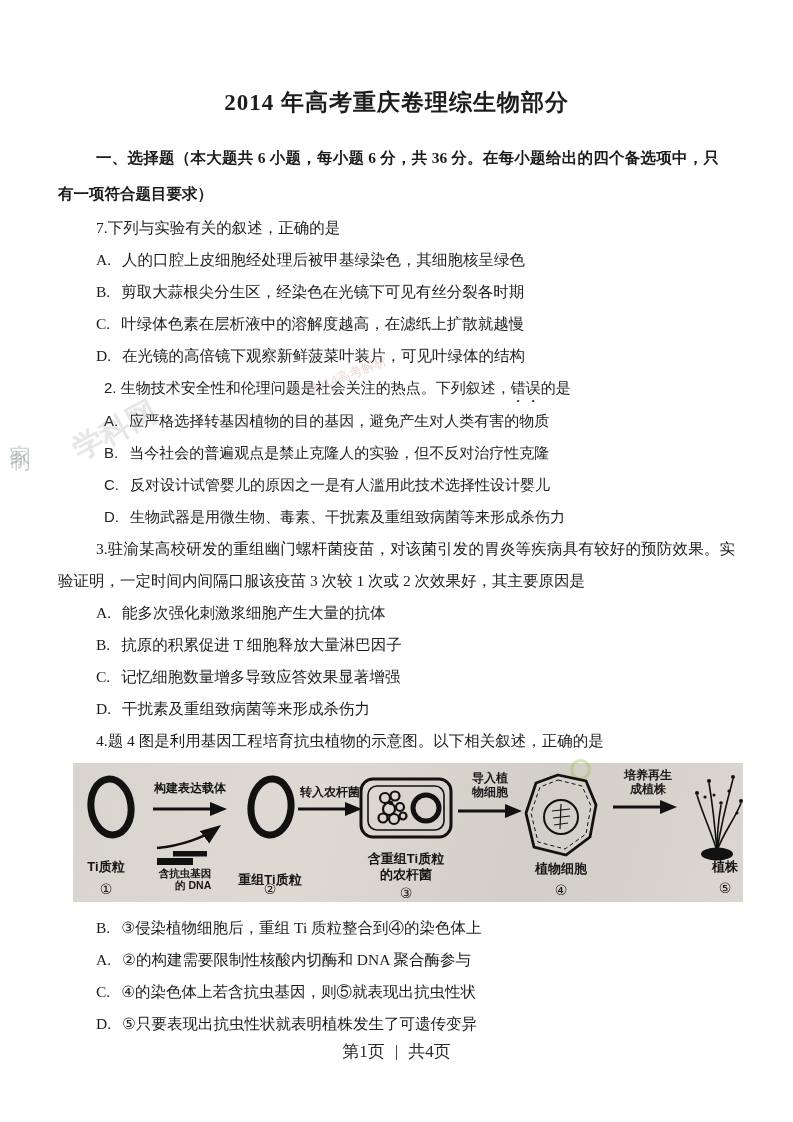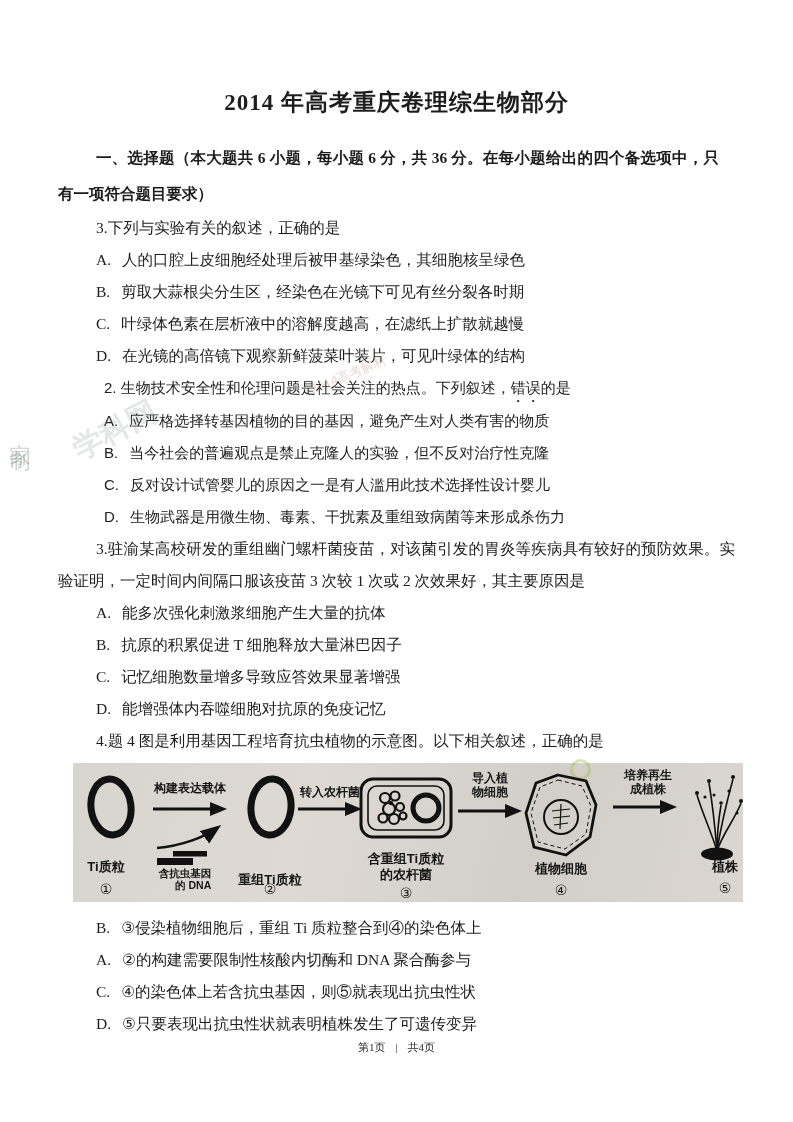--- a/index.html
+++ b/index.html
@@ -60,36 +60,36 @@
     white-space:nowrap;
   }
   .dna-label span { display:block; }
   .green-ring {
     position:absolute; width:15px; height:15px; border-radius:50%;
     border:3px solid rgba(150,190,70,0.38);
   }
   .q4opts { margin-top:10px; }
   .footer {
     position:absolute; left:0; top:1040px; width:100%;
-    text-align:center; font-size:11px; color:#2a2a2a;
+    text-align:center; font-size:17px; color:#2a2a2a;
   }
   .footer span { padding:0 5px; }
 </style>
 </head>
 <body>
 
 <div class="page">
   <div class="content">
 
     <h1 class="title">2014 年高考重庆卷理综生物部分</h1>
 
     <p class="sec-heading">一、选择题（本大题共 6 小题，每小题 6 分，共 36 分。在每小题给出的四个备选项中，只有一项符合题目要求）</p>
 
     <div>
-      <p class="line">3.下列与实验有关的叙述，正确的是</p>
+      <p class="line">7.下列与实验有关的叙述，正确的是</p>
       <p class="line"><span class="opt-label">A.</span><span>人的口腔上皮细胞经处理后被甲基绿染色，其细胞核呈绿色</span></p>
       <p class="line"><span class="opt-label">B.</span><span>剪取大蒜根尖分生区，经染色在光镜下可见有丝分裂各时期</span></p>
       <p class="line"><span class="opt-label">C.</span><span>叶绿体色素在层析液中的溶解度越高，在滤纸上扩散就越慢</span></p>
       <p class="line"><span class="opt-label">D.</span><span>在光镜的高倍镜下观察新鲜菠菜叶装片，可见叶绿体的结构</span></p>
     </div>
 
     <div class="q2-block">
       <div class="wm wm1">学科网</div>
       <div class="wm wm2">家制</div>
       <div class="wm wm3">2014高考解析</div>
@@ -98,21 +98,21 @@
       <p class="line"><span class="opt-label">B.</span><span>当今社会的普遍观点是禁止克隆人的实验，但不反对治疗性克隆</span></p>
       <p class="line"><span class="opt-label">C.</span><span>反对设计试管婴儿的原因之一是有人滥用此技术选择性设计婴儿</span></p>
       <p class="line"><span class="opt-label">D.</span><span>生物武器是用微生物、毒素、干扰素及重组致病菌等来形成杀伤力</span></p>
     </div>
 
     <div>
       <p class="wrapline">3.驻渝某高校研发的重组幽门螺杆菌疫苗，对该菌引发的胃炎等疾病具有较好的预防效果。实验证明，一定时间内间隔口服该疫苗 3 次较 1 次或 2 次效果好，其主要原因是</p>
       <p class="line"><span class="opt-label">A.</span><span>能多次强化刺激浆细胞产生大量的抗体</span></p>
       <p class="line"><span class="opt-label">B.</span><span>抗原的积累促进 T 细胞释放大量淋巴因子</span></p>
       <p class="line"><span class="opt-label">C.</span><span>记忆细胞数量增多导致应答效果显著增强</span></p>
-      <p class="line"><span class="opt-label">D.</span><span>能增强体内吞噬细胞对抗原的免疫记忆</span></p>
+      <p class="line"><span class="opt-label">D.</span><span>干扰素及重组致病菌等来形成杀伤力</span></p>
     </div>
 
     <div>
       <p class="line">4.题 4 图是利用基因工程培育抗虫植物的示意图。以下相关叙述，正确的是</p>
 
       <div class="diagram">
         <div class="green-ring" style="left:497px; top:-4px;"></div>
 
         <svg class="abs" style="left:10px; top:8px;" width="56" height="72" viewBox="0 0 56 72">
           <ellipse cx="28" cy="36" rx="20" ry="28" fill="none" stroke="#111" stroke-width="7" transform="rotate(-7 28 36)"></ellipse>

